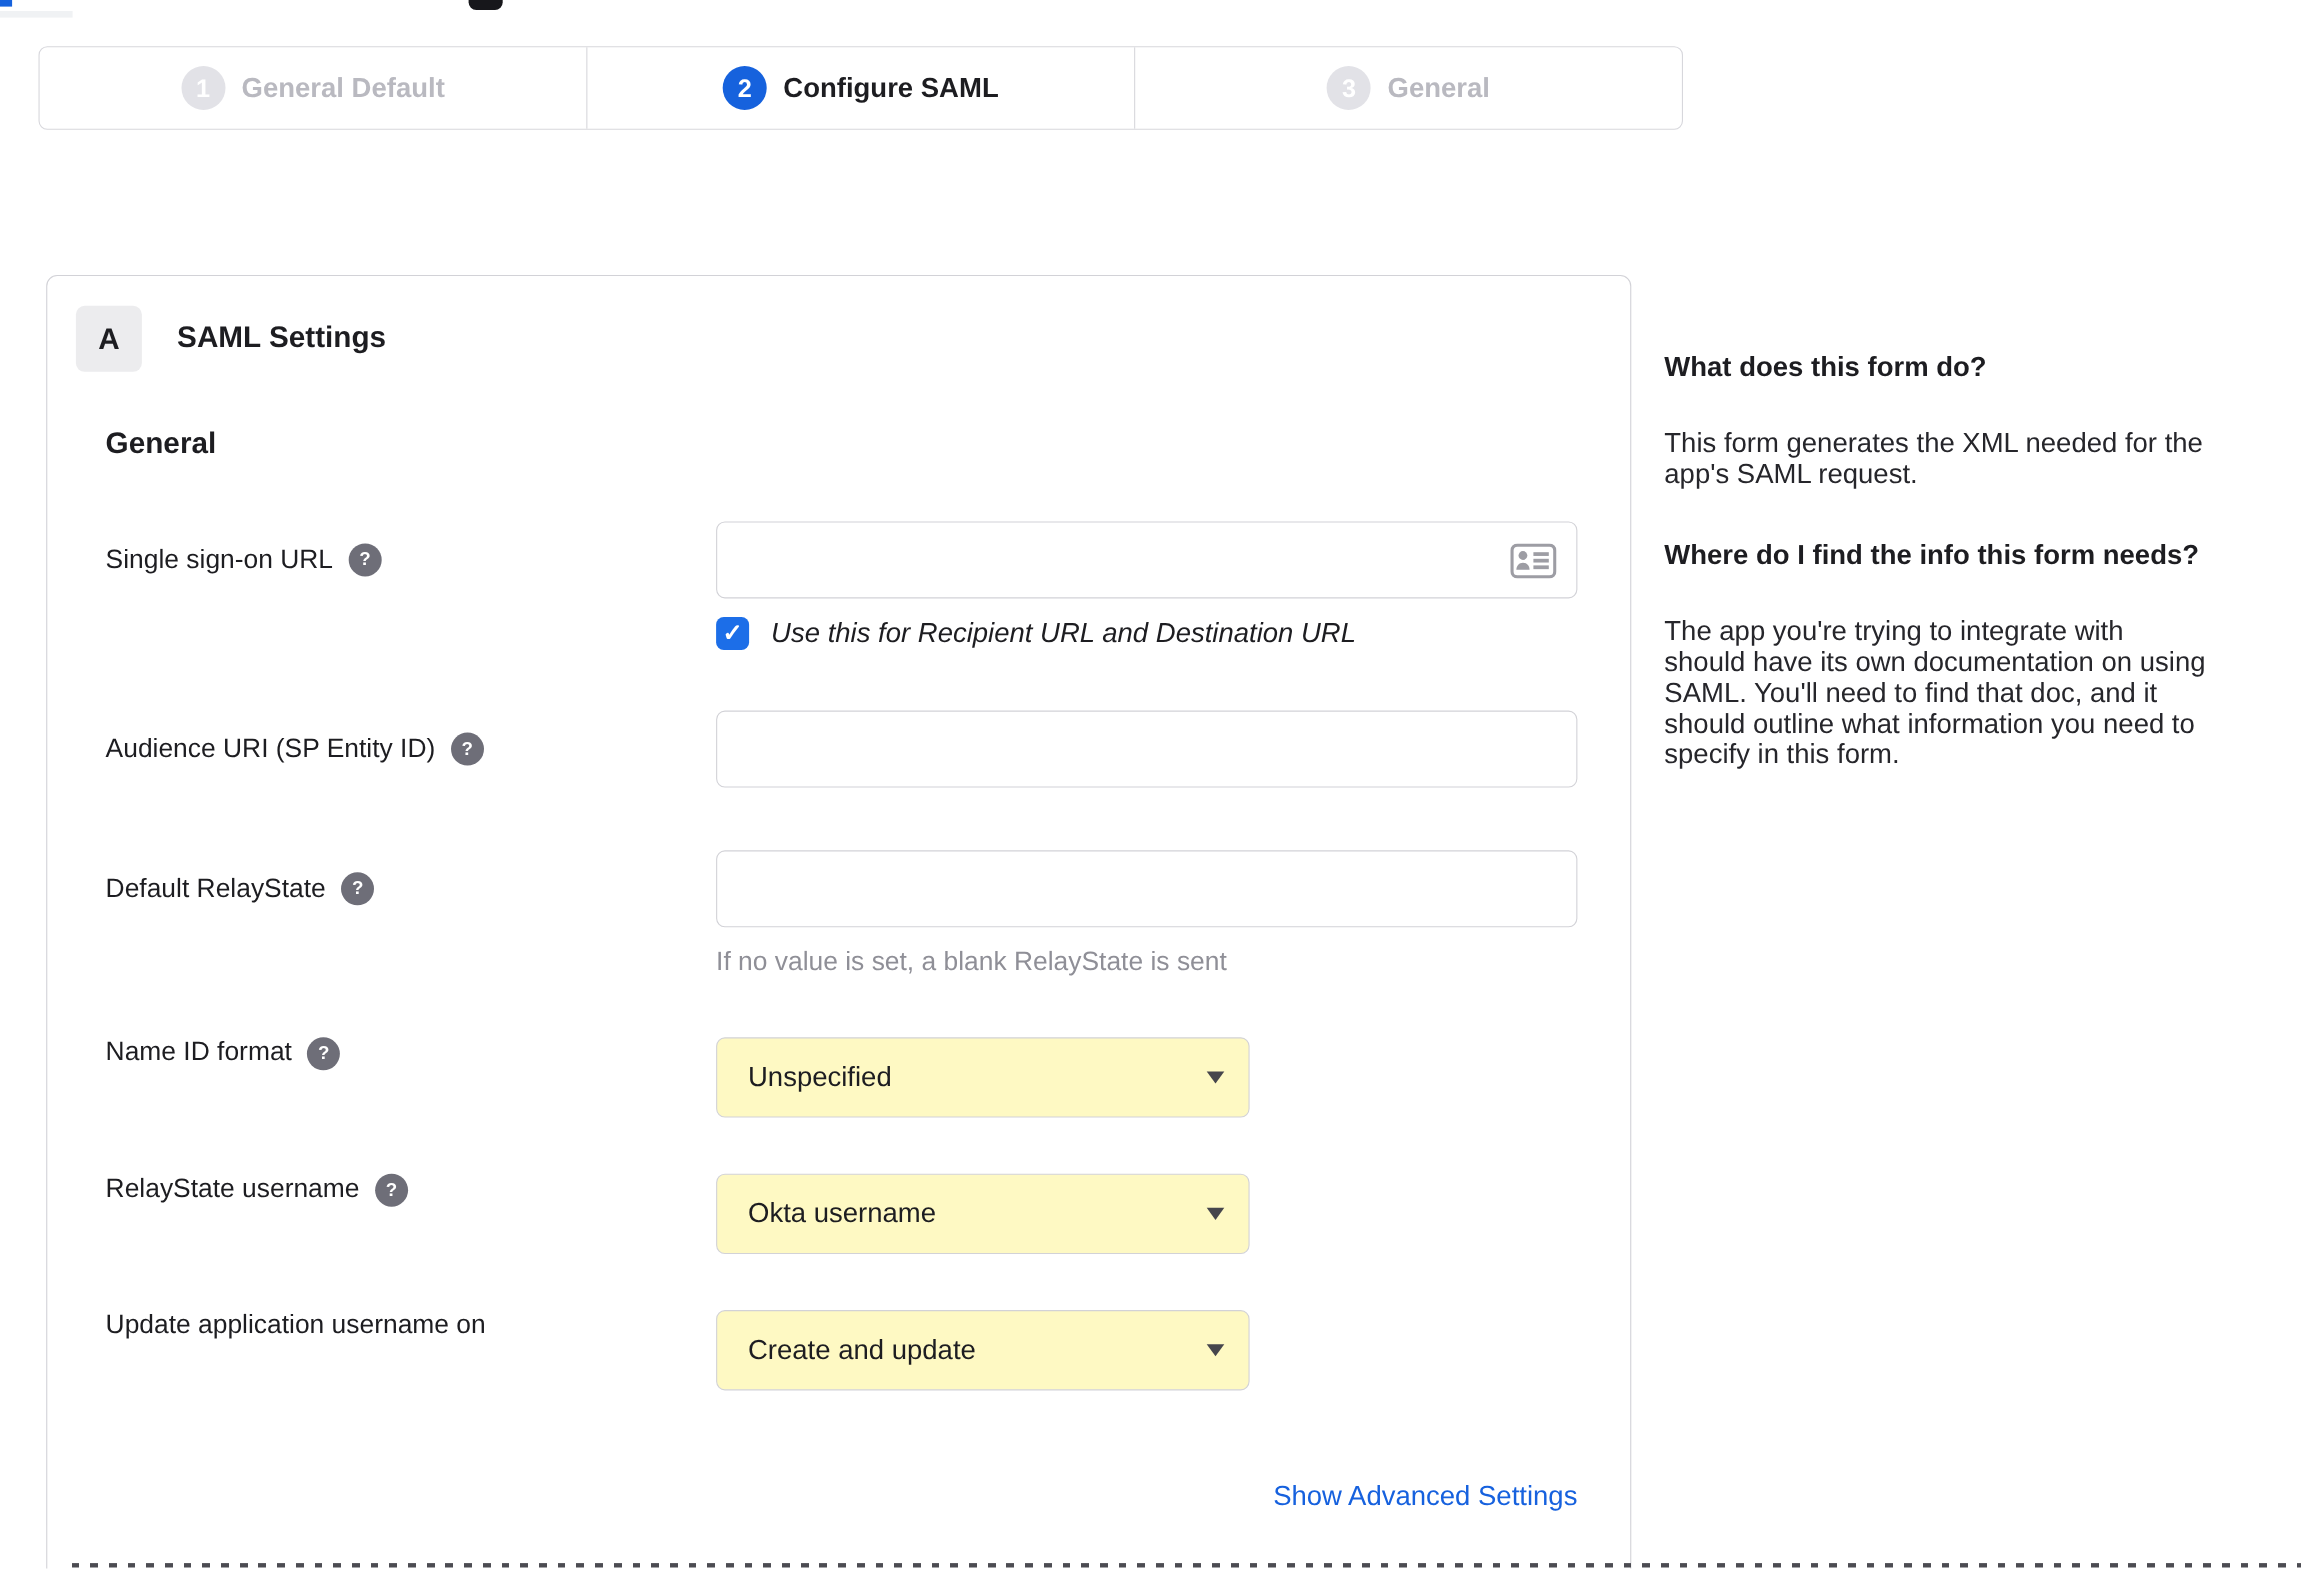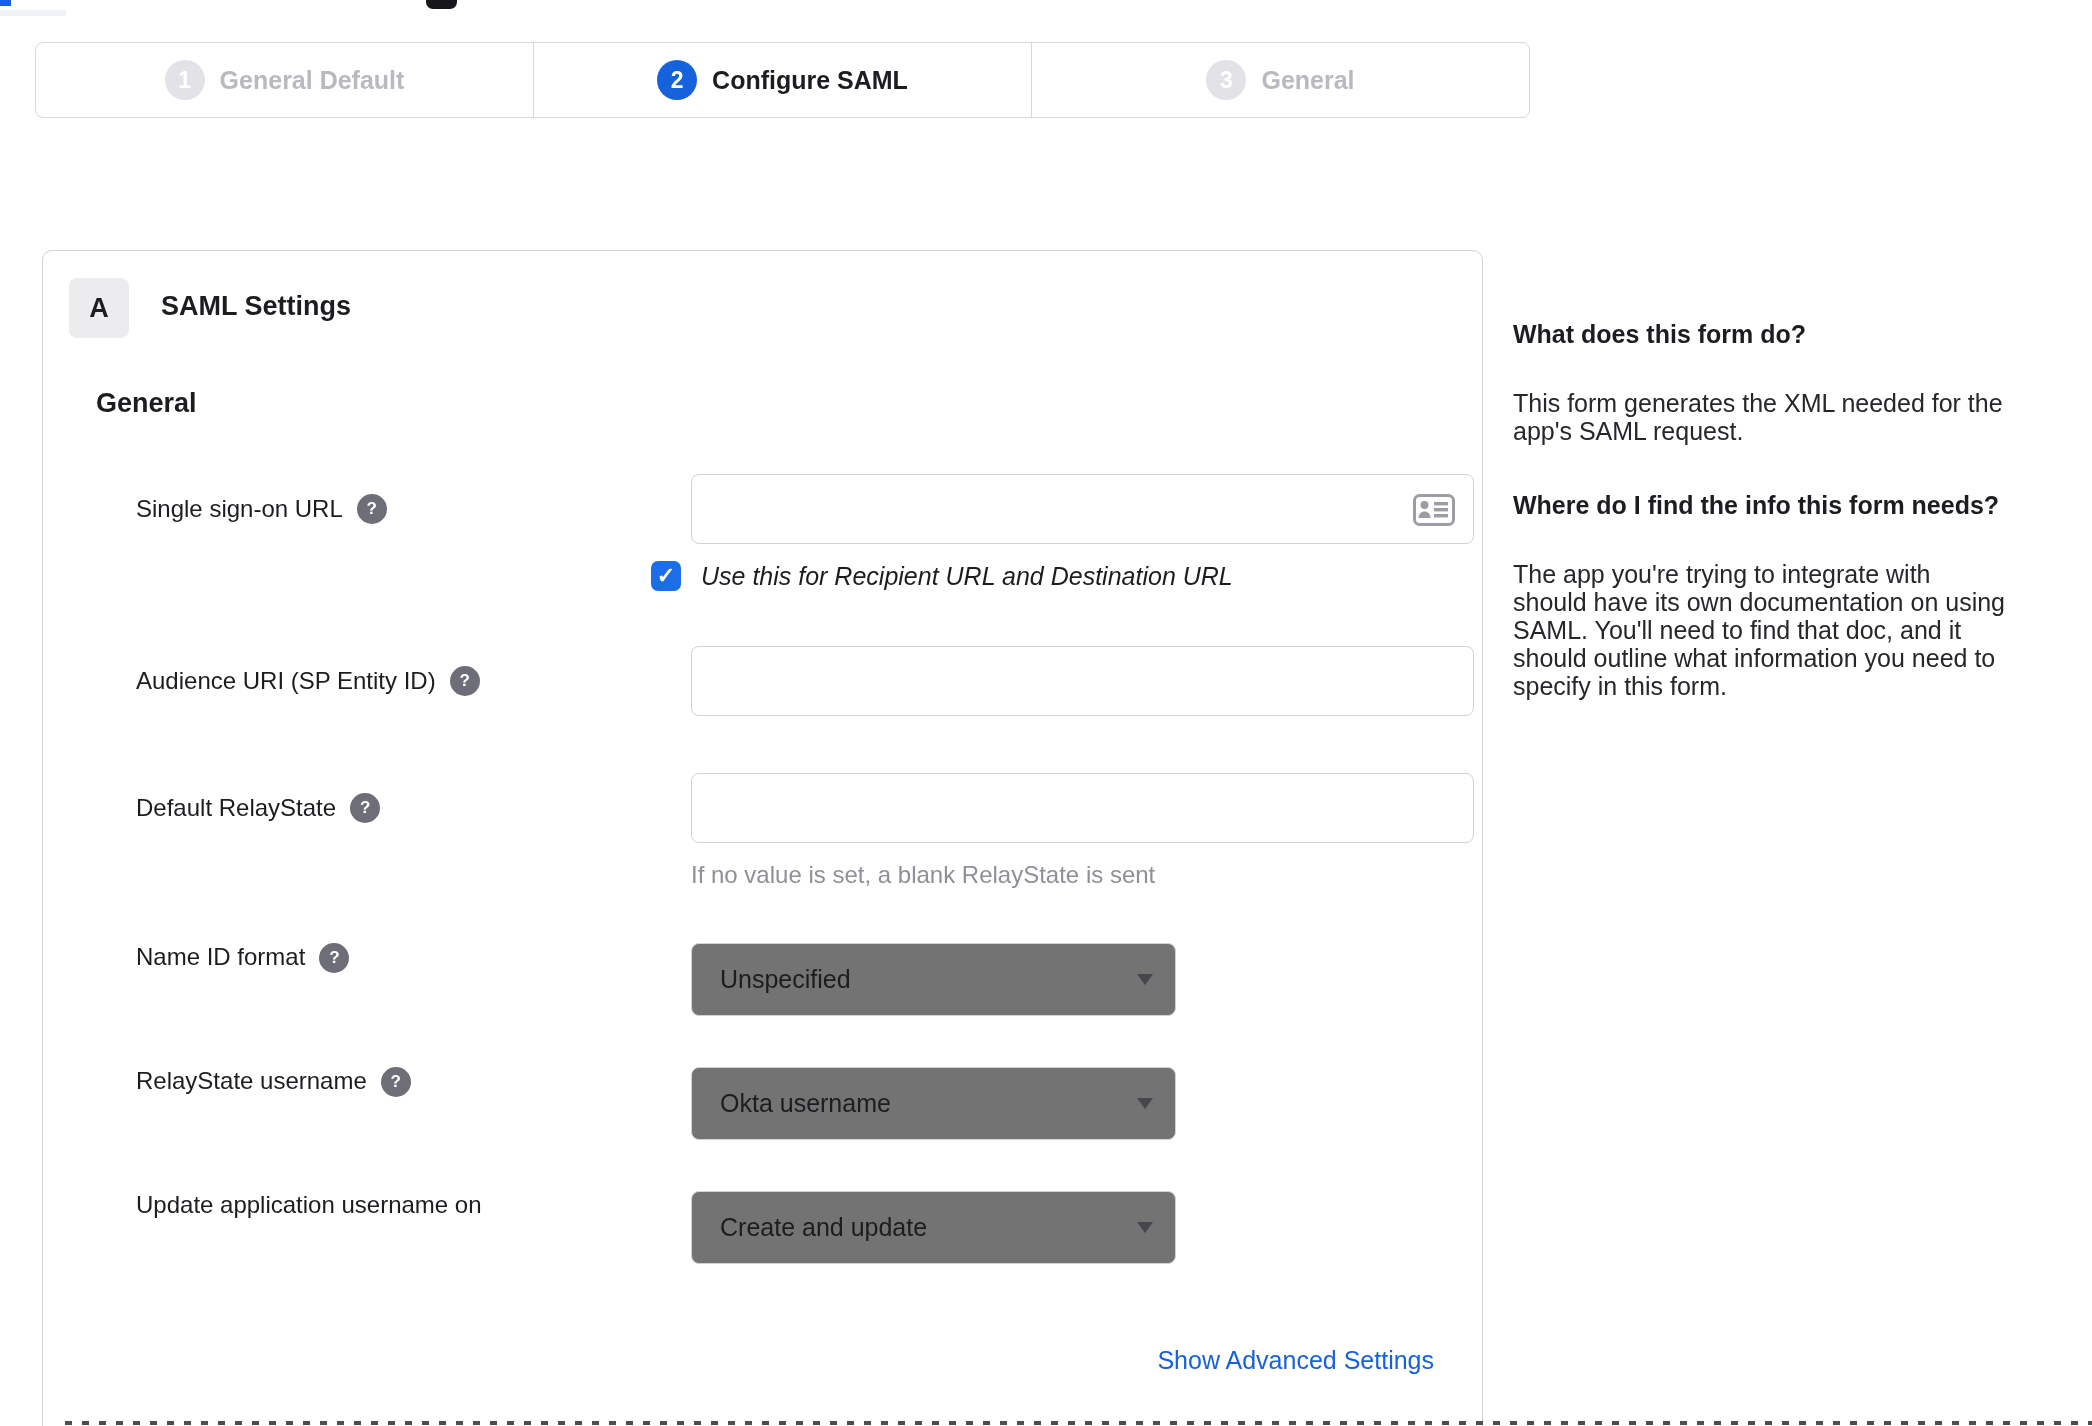--- a/index.html
+++ b/index.html
@@ -52,42 +52,42 @@
   .card-title {
     position:absolute; left:118px; top:40px;
     font-size:27px; font-weight:700;
   }
   .section-title {
     position:absolute; left:53px; top:137px;
     font-size:27px; font-weight:700;
   }
 
   .frow { position:absolute; left:53px; display:flex; }
-  .frow .lcol { width:555px; flex:none;margin-left:40px; }
+  .frow .lcol { width:555px; flex:none; }
   .flabel { font-size:24px; color:#1d1d21; display:inline-flex; align-items:center; }
   .help {
     display:inline-flex; width:30px; height:30px; border-radius:50%;
     background:#6e6e78; color:#fff; font-size:17px; font-weight:700;
     align-items:center; justify-content:center; margin-left:14px;
     flex:none; cursor:default;
   }
   .lcol-center70 { display:flex; align-items:center; height:70px; }
   .lcol-center73 { display:flex; align-items:flex-start; height:73px; }
 
   .tinput {
     position:relative; width:783px; height:70px;
     border:1px solid #d2d2d7; border-radius:8px; background:#fff;
   }
   .tinput .card-icon { position:absolute; right:18px; top:19px; }
 
   .hint { margin-top:18px; font-size:24px; color:#8f8f97; }
 
   .select {
     position:relative; width:485px; height:73px;
-    border:1px solid #d2d2d7; border-radius:8px; background:#737373;
+    border:1px solid #d2d2d7; border-radius:8px; background:#fef9c3;
     display:flex; align-items:center; padding:0 46px 0 28px;
     font-size:25px; color:#1d1d21; cursor:pointer;
   }
   .caret {
     position:absolute; right:22px; top:50%; margin-top:-6px;
     width:0; height:0;
     border-left:8px solid transparent; border-right:8px solid transparent;
     border-top:11px solid #46464c;
   }
 

